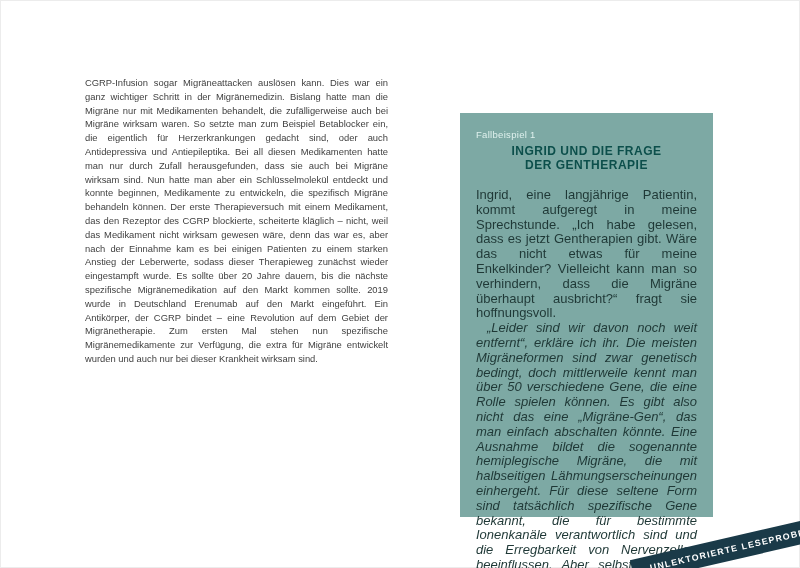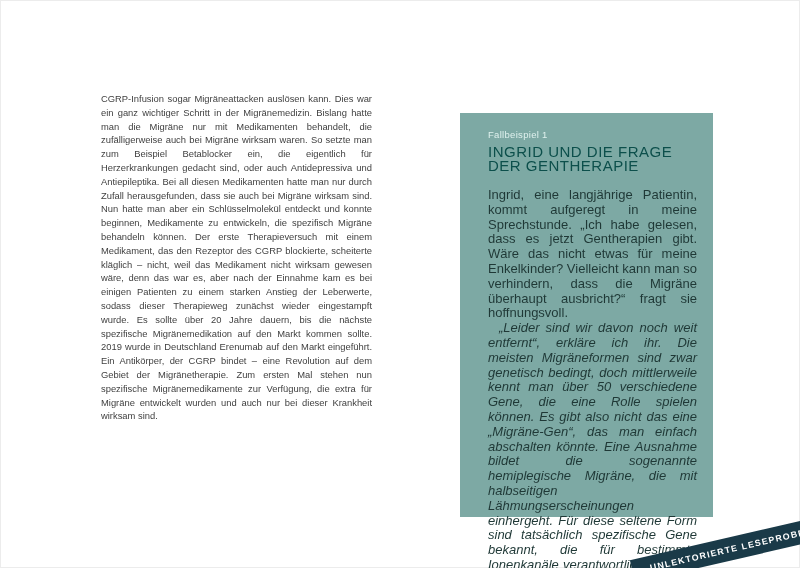--- a/index.html
+++ b/index.html
@@ -27,48 +27,49 @@
     left: 85px;
     top: 76px;
     width: 303px;
     color: #3f3f3f;
     font-size: 9.4px;
     line-height: 13.8px;
     text-align: justify;
     hyphens: auto;
     -webkit-hyphens: auto;
   }
-  .left-text p { margin: 16px; }
+  .left-text p { margin: 0; }
   .left-text p + p { text-indent: 11px; }
 
   
   .case-box {
     position: absolute;
     left: 460px;
     top: 113px;
     width: 253px;
     height: 404px;
     box-sizing: border-box;
-    padding: 16px 16px 0 28px;
+    padding: 16px 16px 0 16px;
     background: #7da9a4;
   }
   .kicker {
     font-size: 9.5px;
     line-height: 12px;
     letter-spacing: 0.3px;
     color: #dff1ee;
     margin-bottom: 4px;
   }
   .case-title {
     margin: 0 0 16px 0;
-    font-size: 15px;
-    font-weight: normal;
+    font-size: 12px;
+    font-weight: bold;
     line-height: 13.5px;
     letter-spacing: 0.5px;
     color: #0c4f4b;
+    text-align: center;
   }
   .case-body p {
     margin: 0;
     font-size: 13px;
     line-height: 14.8px;
     text-align: justify;
     color: #1f3836;
     hyphens: auto;
     -webkit-hyphens: auto;
   }

